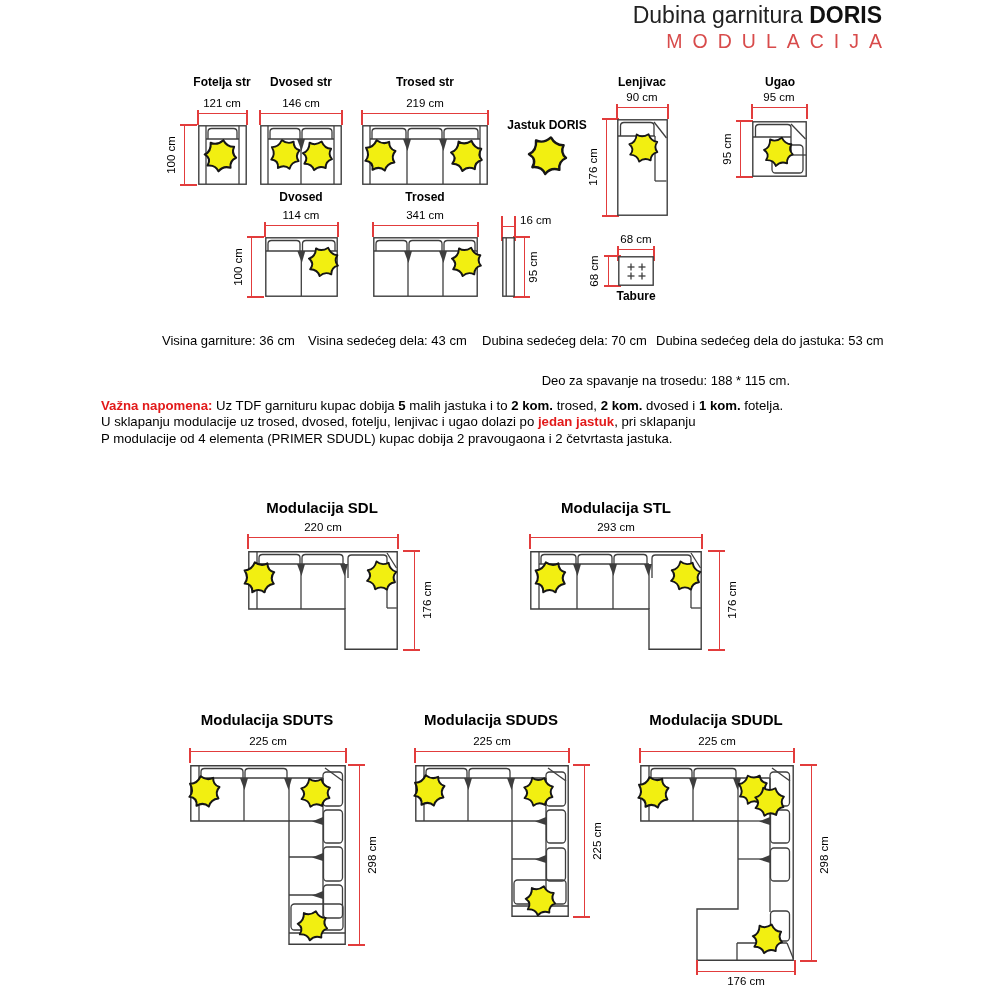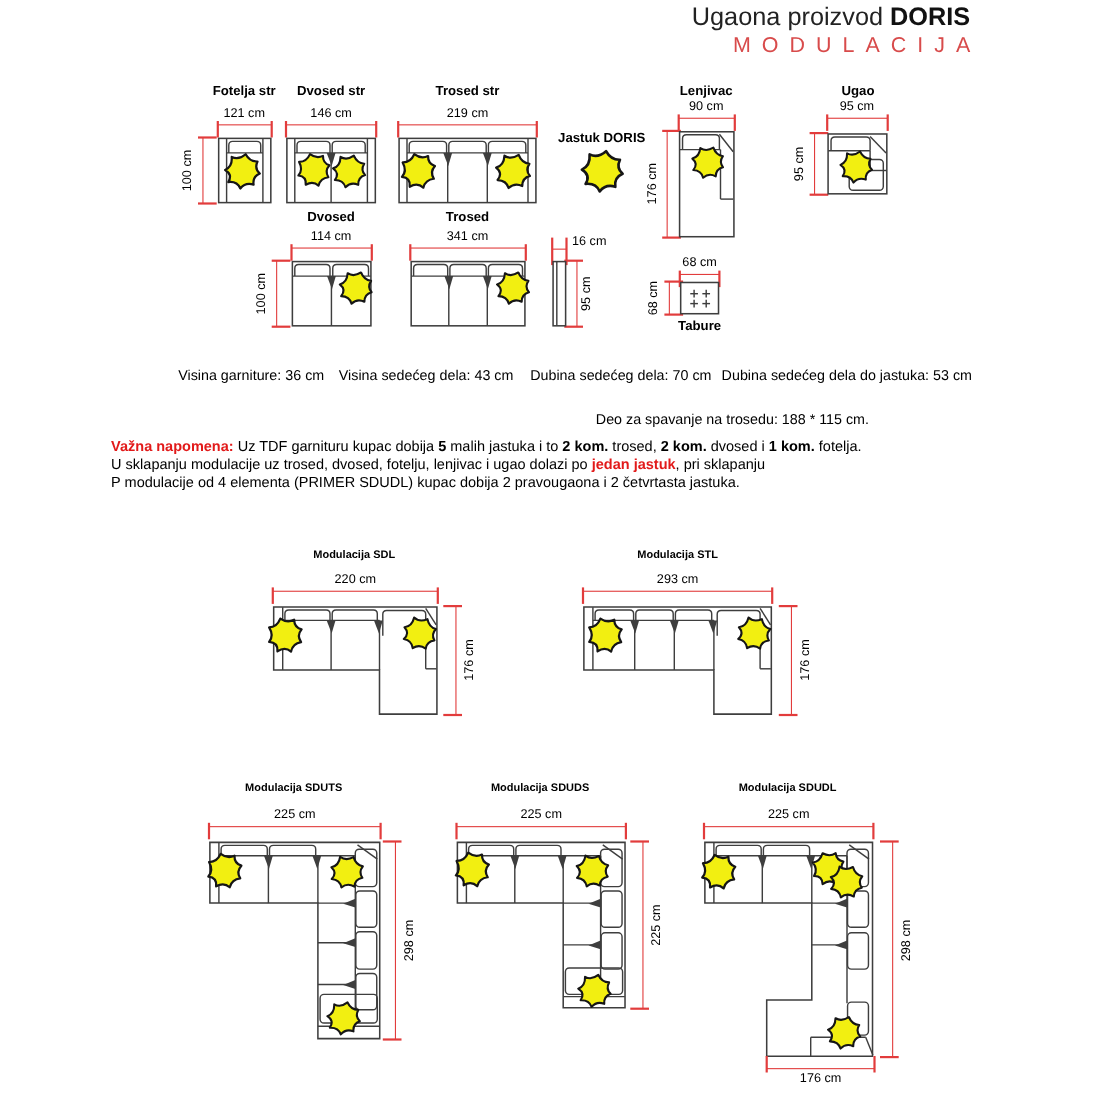--- a/index.html
+++ b/index.html
@@ -29,35 +29,35 @@
   .dimv{position:absolute;width:0;border-left:1.6px solid var(--red)}
   .dimv i{position:absolute;height:1.6px;width:17px;background:var(--red)}
   .dimv i.a{top:-0.8px}.dimv i.b{bottom:-0.8px}
   .dimv.t-right i{left:-5px}
   .dimv.t-left i{left:-12px}
   .spec{position:absolute;font-size:13px;white-space:nowrap}
   .sleep{position:absolute;left:190px;width:600px;top:373px;text-align:right;font-size:13px}
   .note{position:absolute;left:101px;width:780px;top:398px;text-align:left;font-size:13.2px;line-height:16.4px}
   .note .b{font-weight:bold}
   .note .rn{color:var(--note-red);font-weight:bold}
-  .mtitle{position:absolute;transform:translateX(-50%);font-weight:bold;font-size:10px;white-space:nowrap}
+  .mtitle{position:absolute;transform:translateX(-50%);font-weight:bold;font-size:15px;white-space:nowrap}
 </style>
 </head>
 <body>
 
 <svg width="0" height="0" style="position:absolute">
   <defs>
     <path id="pillow" d="M0,-19 Q6,-12 14,-14 Q12,-6 19,-2 Q12,3 15,11 Q6,10 2,18 Q-3,11 -12,14 Q-9,5 -18,2 Q-11,-3 -14,-13 Q-6,-11 0,-19 Z" fill="#f2ef11" stroke="#161616" stroke-width="2.4" stroke-linejoin="round"></path>
   </defs>
 </svg>
 
 <div id="page">
 
   <div class="hdr">
-    <div class="t"><span>Ugaona proizvod </span><b>DORIS</b></div>
+    <div class="t"><span>Dubina garnitura </span><b>DORIS</b></div>
     <div class="s">MODULACIJA</div>
   </div>
 
   <span class="mlab" style="left:222px;top:75px">Fotelja str</span>
   <span class="mlab" style="left:301px;top:75px">Dvosed str</span>
   <span class="mlab" style="left:425px;top:75px">Trosed str</span>
   <span class="mlab" style="left:547px;top:118px">Jastuk DORIS</span>
   <span class="mlab" style="left:642px;top:75px">Lenjivac</span>
   <span class="mlab" style="left:780px;top:75px">Ugao</span>
 

